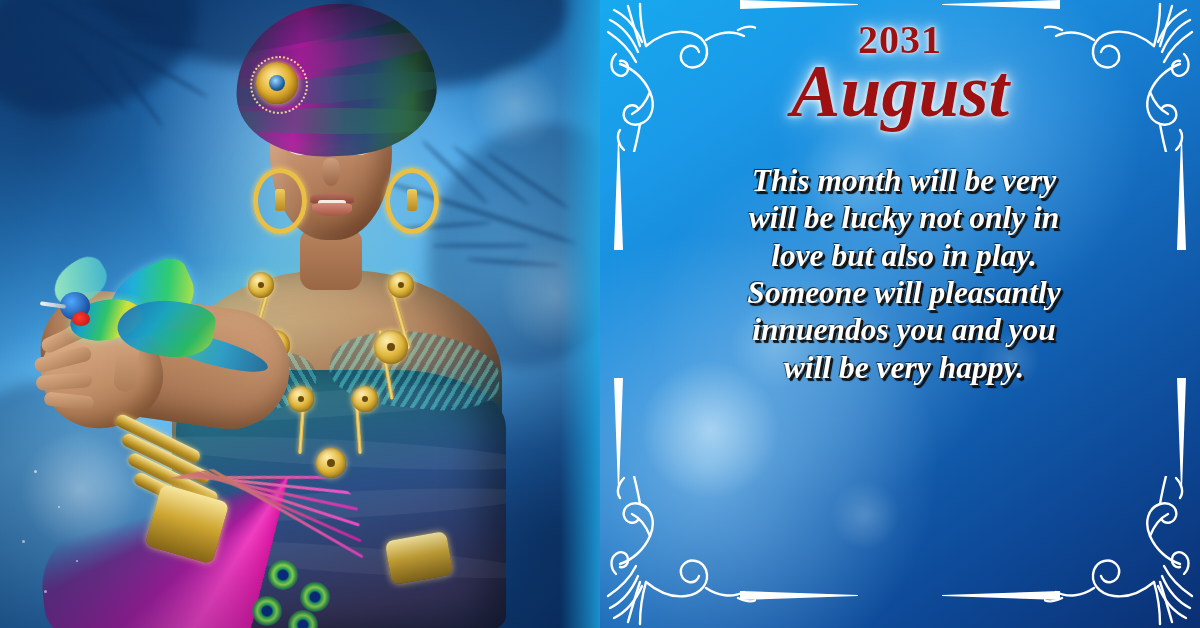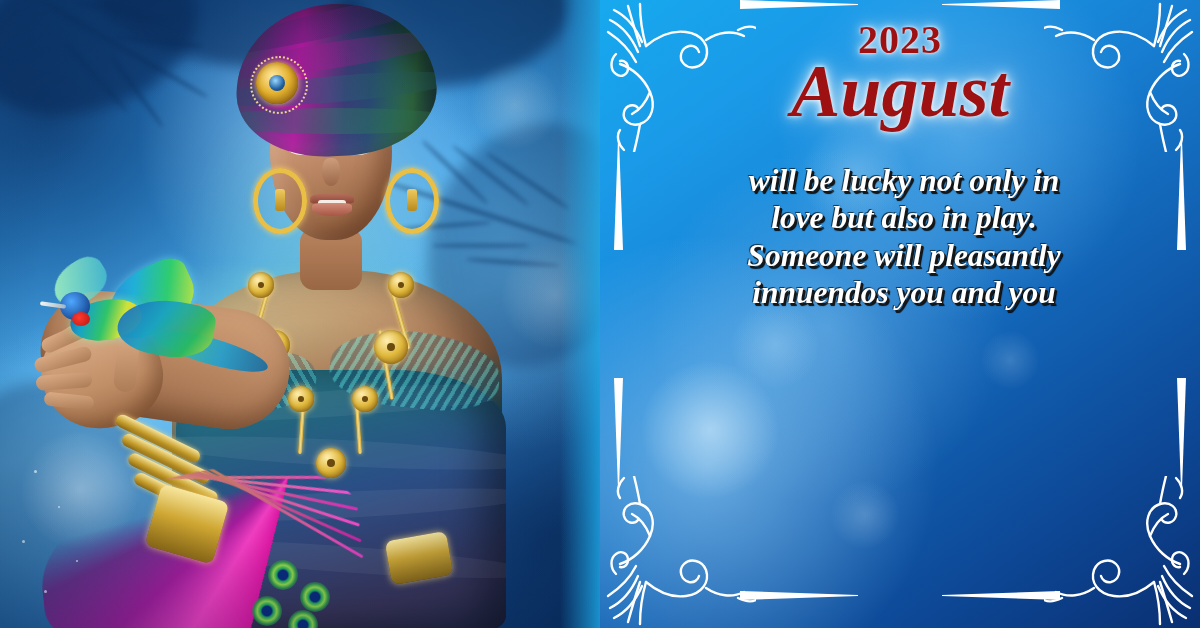--- a/index.html
+++ b/index.html
@@ -518,24 +518,26 @@
 
     <div class="spike sp-h sp-th-l"></div>
     <div class="spike sp-h sp-th-r"></div>
     <div class="spike sp-h sp-bh-l"></div>
     <div class="spike sp-h sp-bh-r"></div>
     <div class="spike sp-v sp-lv-t"></div>
     <div class="spike sp-v sp-lv-b"></div>
     <div class="spike sp-v sp-rv-t"></div>
     <div class="spike sp-v sp-rv-b"></div>
 
-    <div class="year">2023</div>
+    <div class="year">2031</div>
     <div class="month">August</div>
 
     <div class="horo">
+      <div>This month will be very</div>
       <div>will be lucky not only in</div>
       <div>love but also in play.</div>
       <div>Someone will pleasantly</div>
       <div>innuendos you and you</div>
+      <div>will be very happy.</div>
     </div>
 
   </div>
 </div>
 
 </body></html>

